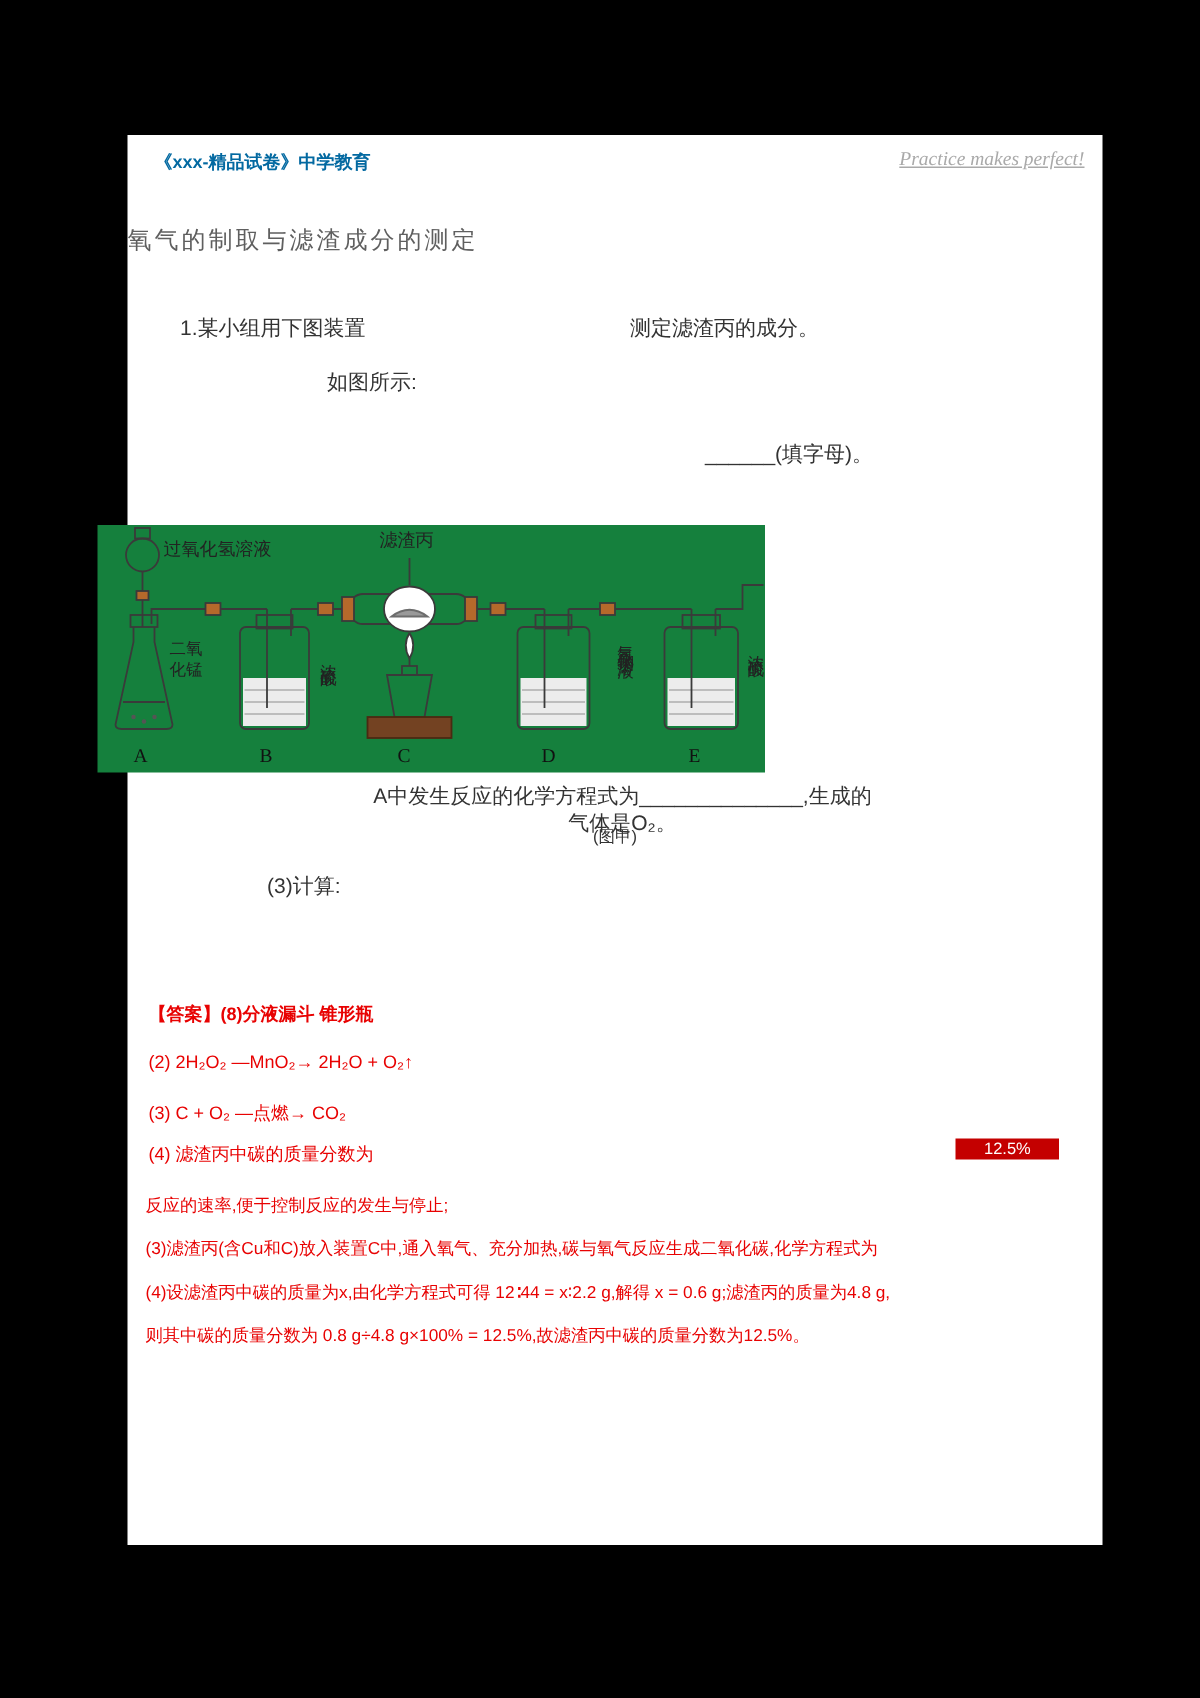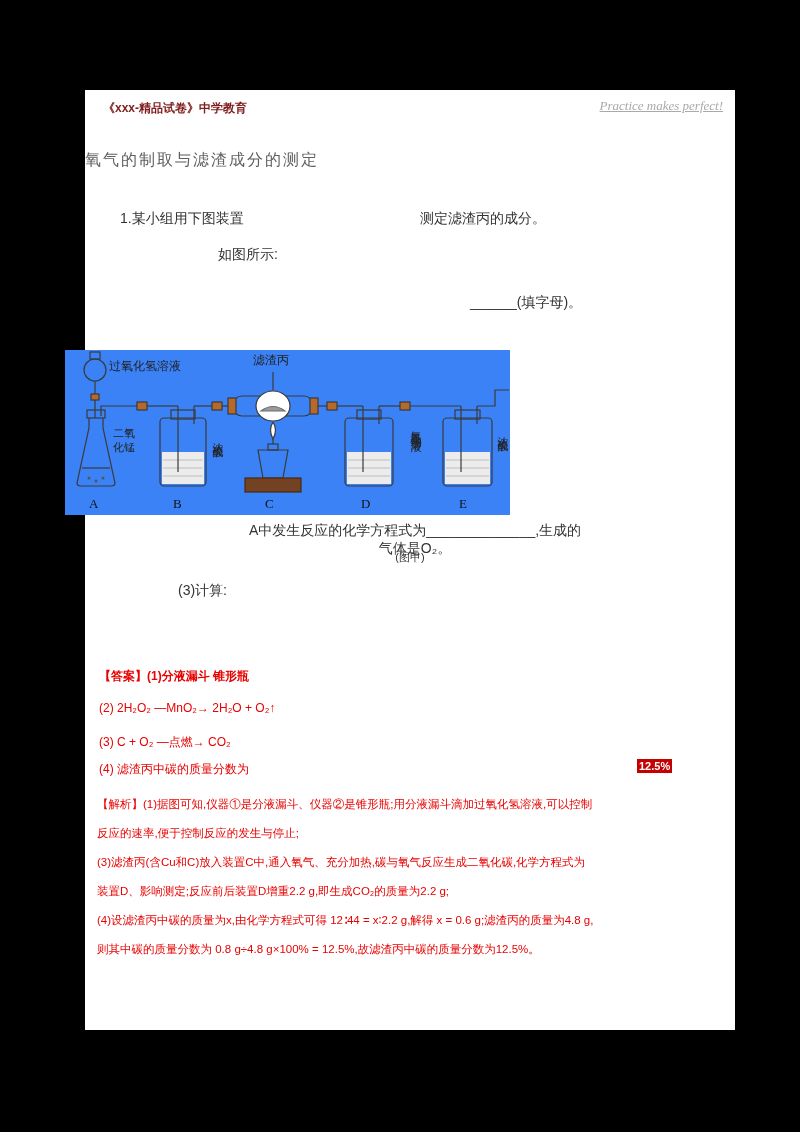--- a/index.html
+++ b/index.html
@@ -1,50 +1,50 @@
 <!DOCTYPE html>
 <html><head>
 <meta charset="utf-8">
 <style>
   html,body{margin:0;padding:0;background:#000;}
   .stage{position:relative;width:800px;height:1132px;background:#000;overflow:hidden;
          font-family:"Liberation Sans",sans-serif;}
   .page{position:absolute;left:85px;top:90px;width:650px;height:940px;background:#ffffff;}
 
-  .hdr-left{position:absolute;left:18px;top:10px;color:#7f1d1d;font-weight:bold;font-size:12px;}
+  .hdr-left{position:absolute;left:18px;top:10px;color:#0369a1;font-weight:bold;font-size:12px;}
   .hdr-right{position:absolute;right:12px;top:8px;color:#a9a9a9;font-size:13px;font-style:italic;
              font-family:"Liberation Serif",serif;text-decoration:underline;}
   .title{position:absolute;left:0;right:0;top:60px;text-align:left;color:#5f5f5f;
          font-size:16px;letter-spacing:2px;}
 
   .txt{position:absolute;font-size:14px;color:#333;white-space:nowrap;}
   .q1a{left:35px;top:120px;}
   .q1b{left:335px;top:120px;}
   .q2{left:133px;top:156px;}
   .q3{left:385px;top:184px;margin-top:20px;}
   .cap1{left:160px;top:432px;width:340px;text-align:center;white-space:normal;}
   .cap2{left:240px;top:460px;width:170px;text-align:center;font-size:11px;}
   .q4{left:93px;top:492px;}
 
-  .diagram{position:absolute;left:-20px;top:260px;width:445px;height:165px;background:#3b82f6;}
+  .diagram{position:absolute;left:-20px;top:260px;width:445px;height:165px;background:#15803d;}
   .diagram svg{position:absolute;left:0;top:0;}
   .dlabel{position:absolute;color:#222;font-size:12px;white-space:nowrap;}
   .dlabel.small{font-size:11px;}
   .vert{writing-mode:vertical-rl;letter-spacing:2px;white-space:normal;}
   .pre{white-space:pre-line;line-height:14px;}
   .dletter{position:absolute;top:146px;font-size:13px;color:#111;
            font-family:"Liberation Serif",serif;}
 
   .red{position:absolute;color:#e80202;font-size:12px;white-space:nowrap;}
   .ans-h{left:14px;top:578px;font-weight:bold;}
   .ans1{left:14px;top:611px;}
   .ans2{left:14px;top:644px;}
   .ans3{left:14px;top:671px;}
   .ansbox{position:absolute;left:552px;top:669px;background:#c40000;color:#fff;
-          font-size:11px;padding:1px 2px;font-weight:bold;}
+          font-size:11px;padding:1px 19px;}
   .analysis{position:absolute;left:12px;top:700px;width:632px;color:#e80202;
             font-size:11.5px;line-height:29px;}
   .analysis div{white-space:nowrap;overflow:hidden;}
 </style>
 </head>
 <body>
 
 <div class="stage">
   <div class="page">
 
@@ -158,29 +158,27 @@
       <div class="dletter" style="left:108px">B</div>
       <div class="dletter" style="left:200px">C</div>
       <div class="dletter" style="left:296px">D</div>
       <div class="dletter" style="left:394px">E</div>
     </div>
 
     <div class="txt cap1">A中发生反应的化学方程式为______________,生成的气体是O₂。</div>
     <div class="txt cap2">(图甲)</div>
     <div class="txt q4">(3)计算:</div>
 
-    <div class="red ans-h">【答案】(1)分液漏斗 锥形瓶</div>
+    <div class="red ans-h">【答案】(8)分液漏斗 锥形瓶</div>
     <div class="red ans1">(2) 2H₂O₂ —MnO₂→ 2H₂O + O₂↑</div>
     <div class="red ans2">(3) C + O₂ —点燃→ CO₂</div>
     <div class="red ans3">(4) 滤渣丙中碳的质量分数为</div>
     <div class="ansbox">12.5%</div>
 
     <div class="analysis">
-      <div>【解析】(1)据图可知,仪器①是分液漏斗、仪器②是锥形瓶;用分液漏斗滴加过氧化氢溶液,可以控制</div>
       <div>反应的速率,便于控制反应的发生与停止;</div>
       <div>(3)滤渣丙(含Cu和C)放入装置C中,通入氧气、充分加热,碳与氧气反应生成二氧化碳,化学方程式为</div>
-      <div>装置D、影响测定;反应前后装置D增重2.2 g,即生成CO₂的质量为2.2 g;</div>
       <div>(4)设滤渣丙中碳的质量为x,由化学方程式可得 12∶44 = x∶2.2 g,解得 x = 0.6 g;滤渣丙的质量为4.8 g,</div>
       <div>则其中碳的质量分数为 0.8 g÷4.8 g×100% = 12.5%,故滤渣丙中碳的质量分数为12.5%。</div>
     </div>
 
   </div>
 </div>
 
 </body></html>

